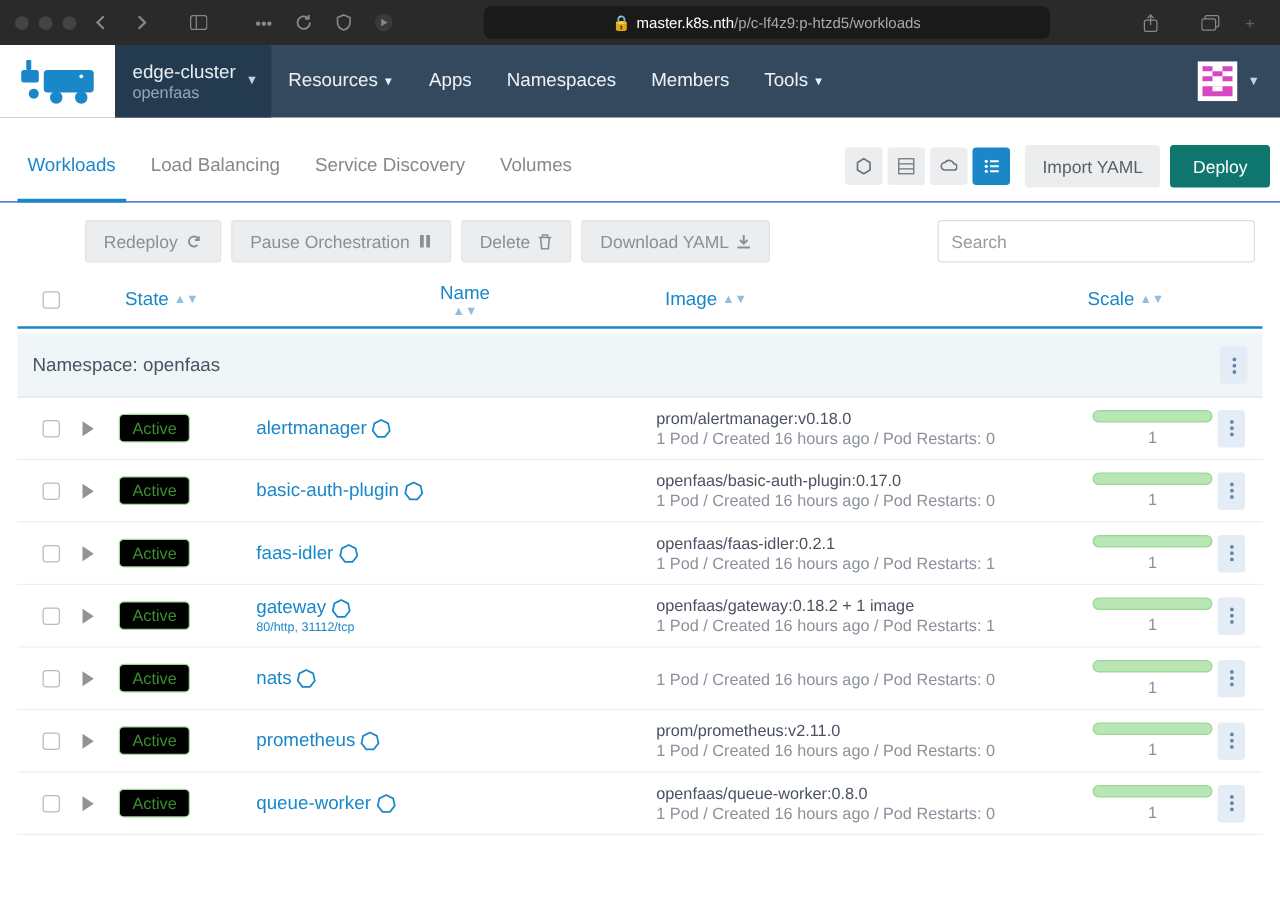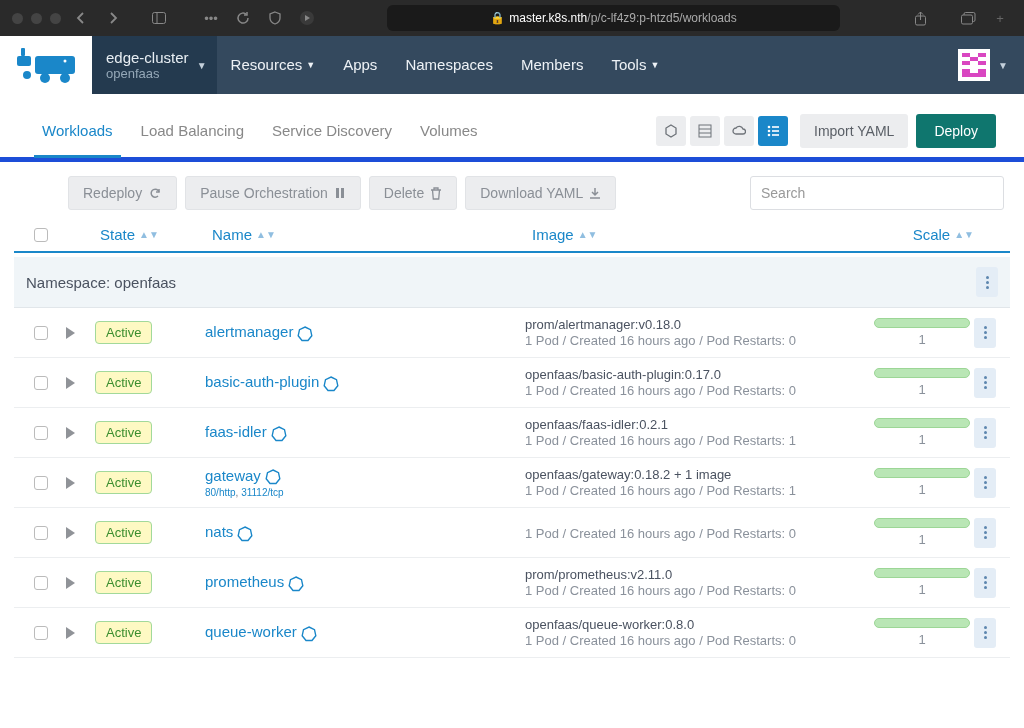--- a/index.html
+++ b/index.html
@@ -23,21 +23,21 @@
   .cluster-box .nsname { font-size: 13px; color: #95a8b8; }
   .cluster-box .caret { position: absolute; right: 10px; top: 50%; transform: translateY(-50%); color: #c4d0db; font-size: 10px; }
   .nav-items { display: flex; align-items: center; }
   .nav-item { padding: 0 14px; color: #eef2f6; font-size: 15px; cursor: pointer; display: flex; align-items: center; gap: 4px; line-height: 58px; }
   .nav-item .mini-caret { font-size: 9px; }
   .nav-spacer { flex: 1; }
   .user-box { display: flex; align-items: center; padding: 0 16px; cursor: pointer; gap: 8px; }
   .user-avatar { width: 32px; height: 32px; }
   
   
-  .tabbar { border-bottom: 5px solid #1d4ed8; padding: 0 28px; display: flex; align-items: center; height: 58px; margin-top: 10px; }
+  .tabbar { border-bottom: 1px solid #1d4ed8; padding: 0 8px; display: flex; align-items: center; height: 58px; margin-top: 10px; }
   .tab { padding: 0 14px; height: 100%; display: flex; align-items: center; color: #888; font-size: 15px; cursor: pointer; }
   .tab.active { color: #1a87c9; position: relative; }
   .tab.active::after { content: ''; position: absolute; bottom: -1px; left: 6px; right: 6px; height: 3px; background: #1a87c9; }
   .tab-spacer { flex: 1; }
   .view-toggles { display: flex; gap: 4px; margin-right: 12px; }
   .vt-btn { width: 30px; height: 30px; display: flex; align-items: center; justify-content: center; background: #ecedef; border-radius: 3px; color: #6d7278; cursor: pointer; }
   .vt-btn.active { background: #1a87c9; color: #fff; }
   .import-btn { background: #ecedef; color: #5a5f66; padding: 0 14px; height: 34px; border-radius: 3px; display: flex; align-items: center; font-size: 14px; cursor: pointer; margin-right: 8px; }
   .deploy-btn { background: #0f766e; color: #fff; padding: 0 18px; height: 34px; border-radius: 3px; display: flex; align-items: center; font-size: 14px; cursor: pointer; }
   
@@ -48,33 +48,33 @@
   .search-box { border: 1px solid #dcdee2; border-radius: 3px; height: 34px; width: 254px; padding: 0 10px; font-size: 14px; color: #555; }
   .search-box::placeholder { color: #999; }
   
   
   .table { width: calc(100% - 28px); margin: 0 14px; }
   .thead { display: flex; align-items: center; padding: 6px 6px 8px; border-bottom: 2px solid #1a87c9; }
   .th { color: #1a87c9; font-size: 15px; display: flex; align-items: center; gap: 4px; cursor: pointer; }
   .col-check { width: 42px; display: flex; justify-content: center; }
   .col-expand-spacer { width: 26px; }
   .col-state { width: 124px; padding-left: 12px; }
-  .col-name { width: 320px; }
+  .col-name { width: 320px; flex-direction: column; }
   .col-image { flex: 1; }
-  .col-scale { width: 104px; text-align: right; justify-content: flex-end; }
+  .col-scale { width: 104px; text-align: right; }
   .col-menu { width: 30px; }
   .sort-ic { font-size: 10px; color: #90bee0; display: inline-flex; flex-direction: column; line-height: 6px; }
   input[type=checkbox]{ width:14px; height:14px; border:1px solid #bbb; border-radius:3px; appearance:none; cursor:pointer; background:#fff;}
   
   .group-row { background: #f0f5f8; border-bottom: 1px solid #e1e6ea; padding: 10px 12px; display: flex; align-items: center; color: #4a5260; font-size: 15px; margin-top: 4px; }
   .group-row .menu-btn { margin-left: auto; }
   
   .row { display: flex; align-items: center; padding: 8px 6px; border-bottom: 1px solid #eceef0; min-height: 50px; }
   .play-ic { width: 0; height: 0; border-top: 6px solid transparent; border-bottom: 6px solid transparent; border-left: 9px solid #909398; cursor: pointer; margin: 0 8px 0 4px; }
-  .state-badge { display: inline-block; border: 1px solid #a2d99a; background: #fef9c3; color: #3b8e2f; padding: 3px 10px; border-radius: 4px; font-size: 13px; }
+  .state-badge { display: inline-block; border: 1px solid #a2d99a; background: #000000; color: #3b8e2f; padding: 3px 10px; border-radius: 4px; font-size: 13px; }
   .wl-name { color: #1a87c9; font-size: 15px; }
   .wl-sub { color: #6c7682; font-size: 10px; margin-top: 2px; }
   .wl-sub a { color: #1a87c9; }
   .img-line { color: #4a5260; font-size: 13px; }
   .img-sub { color: #8a919b; font-size: 13px; margin-top: 1px; }
   .scale-bar { width: 96px; height: 10px; background: #b9e6b5; border-radius: 6px; border: 1px solid #9cd696; margin-bottom: 4px; }
   .scale-num { color: #8a919b; font-size: 13px; }
   .col-scale-c { display: flex; flex-direction: column; align-items: center; }
   .menu-btn { width: 22px; height: 30px; display: flex; align-items: center; justify-content: center; background: #e4edf6; border-radius: 3px; cursor: pointer; color: #5d86ae; }
   .menu-dots { display: flex; flex-direction: column; gap: 2px; }

